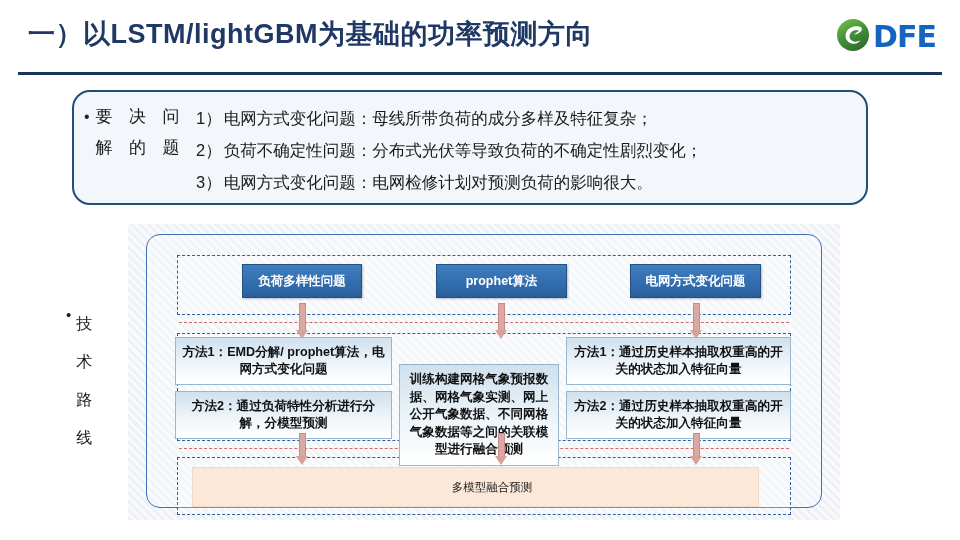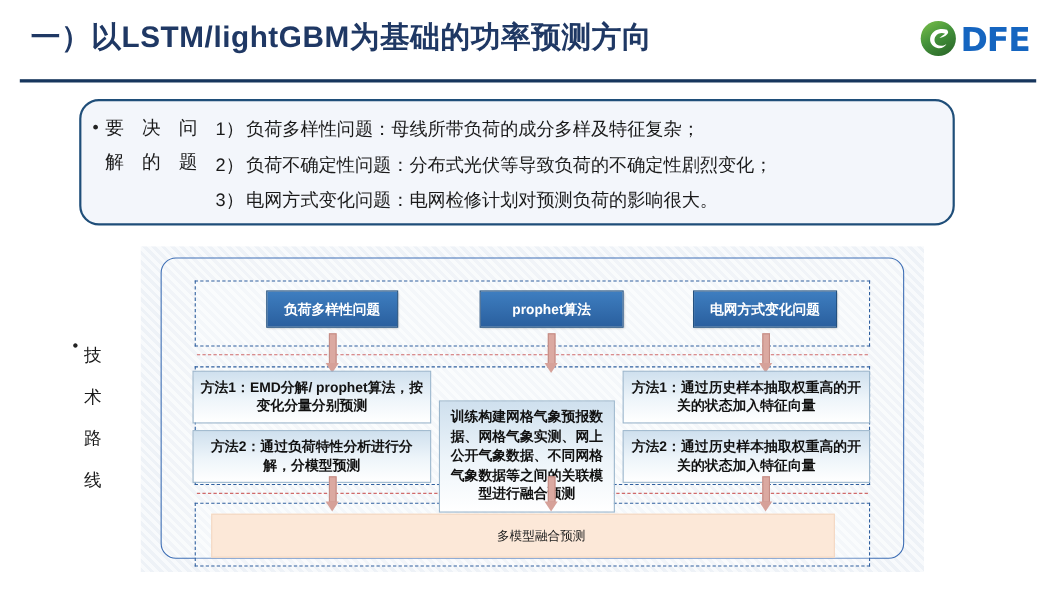--- a/index.html
+++ b/index.html
@@ -176,21 +176,21 @@
       <div class="callout-label">
         <span class="callout-bullet">•</span>
         <span class="callout-label-text">
           <span>要解</span>
           <span>决的</span>
           <span>问题</span>
         </span>
       </div>
       <div class="callout-list">
         <div class="callout-item">
-          <span class="num">1）</span><span>负荷多样性问题：母线所带负荷的成分多样及特征复杂；</span>
+          <span class="num">1）</span><span>电网方式变化问题：母线所带负荷的成分多样及特征复杂；</span>
         </div>
         <div class="callout-item">
           <span class="num">2）</span><span>负荷不确定性问题：分布式光伏等导致负荷的不确定性剧烈变化；</span>
         </div>
         <div class="callout-item">
           <span class="num">3）</span><span>电网方式变化问题：电网检修计划对预测负荷的影响很大。</span>
         </div>
       </div>
     </div>
   </div>
@@ -225,21 +225,21 @@
         </div>
       <div class="arrow a-2">
           <div class="shaft"></div>
           <div class="head"></div>
         </div>
       <div class="arrow a-3">
           <div class="shaft"></div>
           <div class="head"></div>
         </div>
 
-      <div class="mbox m-c1a">方法1：EMD分解/ prophet算法，按变化分量分别预测</div>
+      <div class="mbox m-c1a">方法1：EMD分解/ prophet算法，电网方式变化问题</div>
       <div class="mbox m-c1b">方法2：通过负荷特性分析进行分解，分模型预测</div>
       <div class="mbox m-c2">训练构建网格气象预报数据、网格气象实测、网上公开气象数据、不同网格气象数据等之间的关联模型进行融合预测</div>
       <div class="mbox m-c3a">方法1：通过历史样本抽取权重高的开关的状态加入特征向量</div>
       <div class="mbox m-c3b">方法2：通过历史样本抽取权重高的开关的状态加入特征向量</div>
 
       <div class="arrow a-4">
           <div class="shaft"></div>
           <div class="head"></div>
         </div>
       <div class="arrow a-5">

